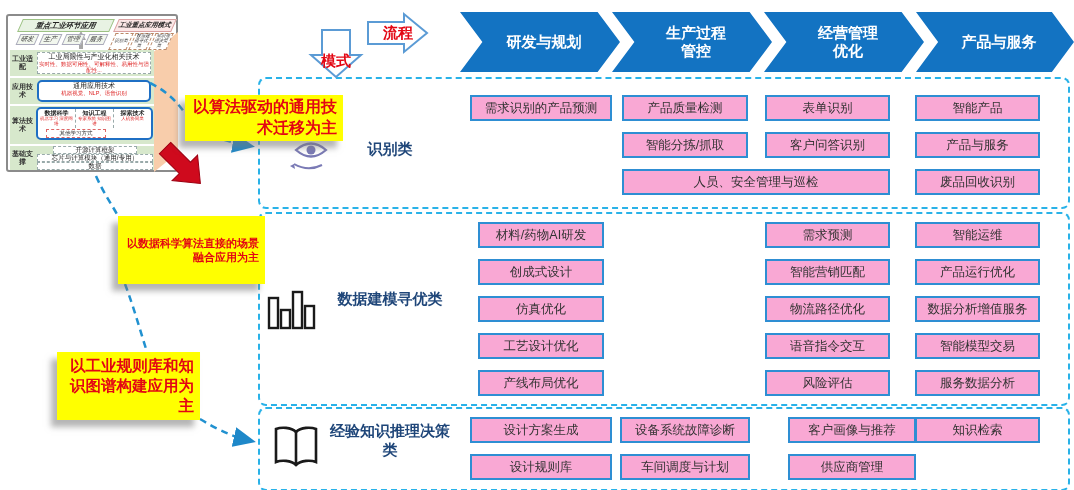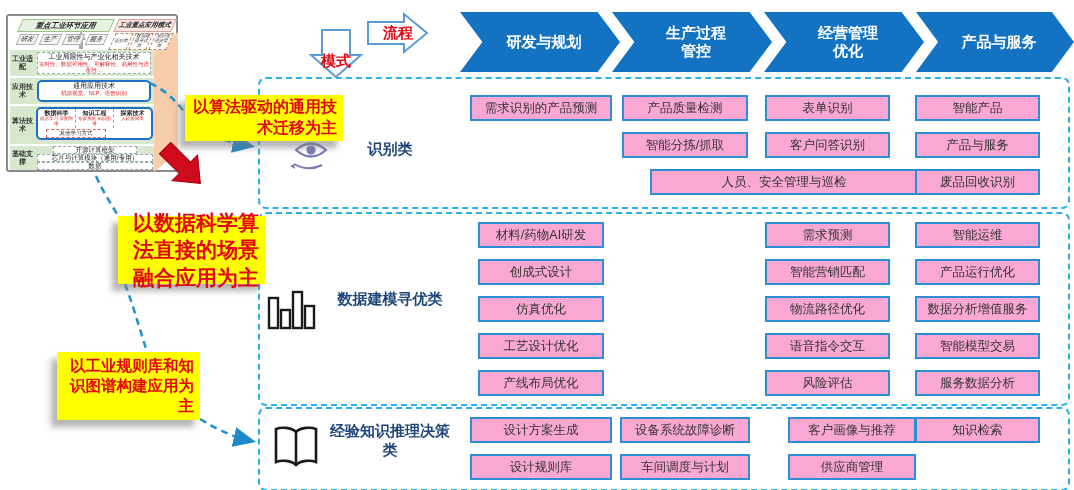--- a/index.html
+++ b/index.html
@@ -5,21 +5,21 @@
   html,body{margin:0;padding:0;background:#fff;}
   #canvas{position:relative;width:1074px;height:490px;background:#fff;overflow:hidden;
           font-family:"Liberation Sans",sans-serif;}
   
   .section{position:absolute;border:2px dashed #29b2e8;border-radius:8px;background:transparent;z-index:1;}
   .sec-label{position:absolute;color:#1f4679;font-weight:bold;font-size:15px;text-align:center;z-index:2;line-height:1.25;}
   
   .stack{position:absolute;display:flex;flex-direction:column;gap:11px;z-index:2;}
   .cell{height:26px;box-sizing:border-box;border:2px solid #2e8ed3;background:#f9a8d4;
         display:flex;align-items:center;justify-content:center;font-size:12.5px;color:#333;white-space:nowrap;}
-  .cell.span{position:absolute;z-index:2;margin-left:28px;}
+  .cell.span{position:absolute;z-index:2;}
   
   .chev{position:absolute;top:12px;height:60px;background:#1373c2;color:#fff;display:flex;align-items:center;justify-content:center;
         clip-path:polygon(0 0,86% 0,100% 50%,86% 100%,0 100%,14% 50%);z-index:2;}
   .chev span{font-size:15px;font-weight:bold;text-align:center;white-space:pre-line;line-height:1.2;padding-left:8px;}
   
   .callout{position:absolute;background:#ffff00;color:#e30613;font-weight:bold;z-index:6;
            display:flex;align-items:center;justify-content:center;text-align:right;
            box-shadow:-6px 7px 6px rgba(120,120,120,.55);padding:4px 6px;box-sizing:border-box;line-height:1.3;}
   
   .redlab{position:absolute;color:#e30613;font-weight:bold;font-size:15px;z-index:7;text-align:center;}
@@ -236,16 +236,16 @@
   </div>
   <div class="stack" style="left:788px;top:417px;width:128px;">
     <div class="cell">客户画像与推荐</div>
     <div class="cell">供应商管理</div>
   </div>
   <div class="stack" style="left:915px;top:417px;width:125px;">
     <div class="cell">知识检索</div>
   </div>
 
   <div class="callout" style="left:185px;top:95px;width:158px;height:46px;font-size:16px;">以算法驱动的通用技术迁移为主</div>
-  <div class="callout" style="left:118px;top:216px;width:147px;height:68px;font-size:21px;">以数据科学算法直接的场景融合应用为主</div>
+  <div class="callout" style="left:118px;top:216px;width:147px;height:68px;font-size:11px;">以数据科学算法直接的场景融合应用为主</div>
   <div class="callout" style="left:57px;top:352px;width:143px;height:68px;font-size:15.5px;">以工业规则库和知识图谱构建应用为主</div>
 
 </div>
 
 </body></html>

